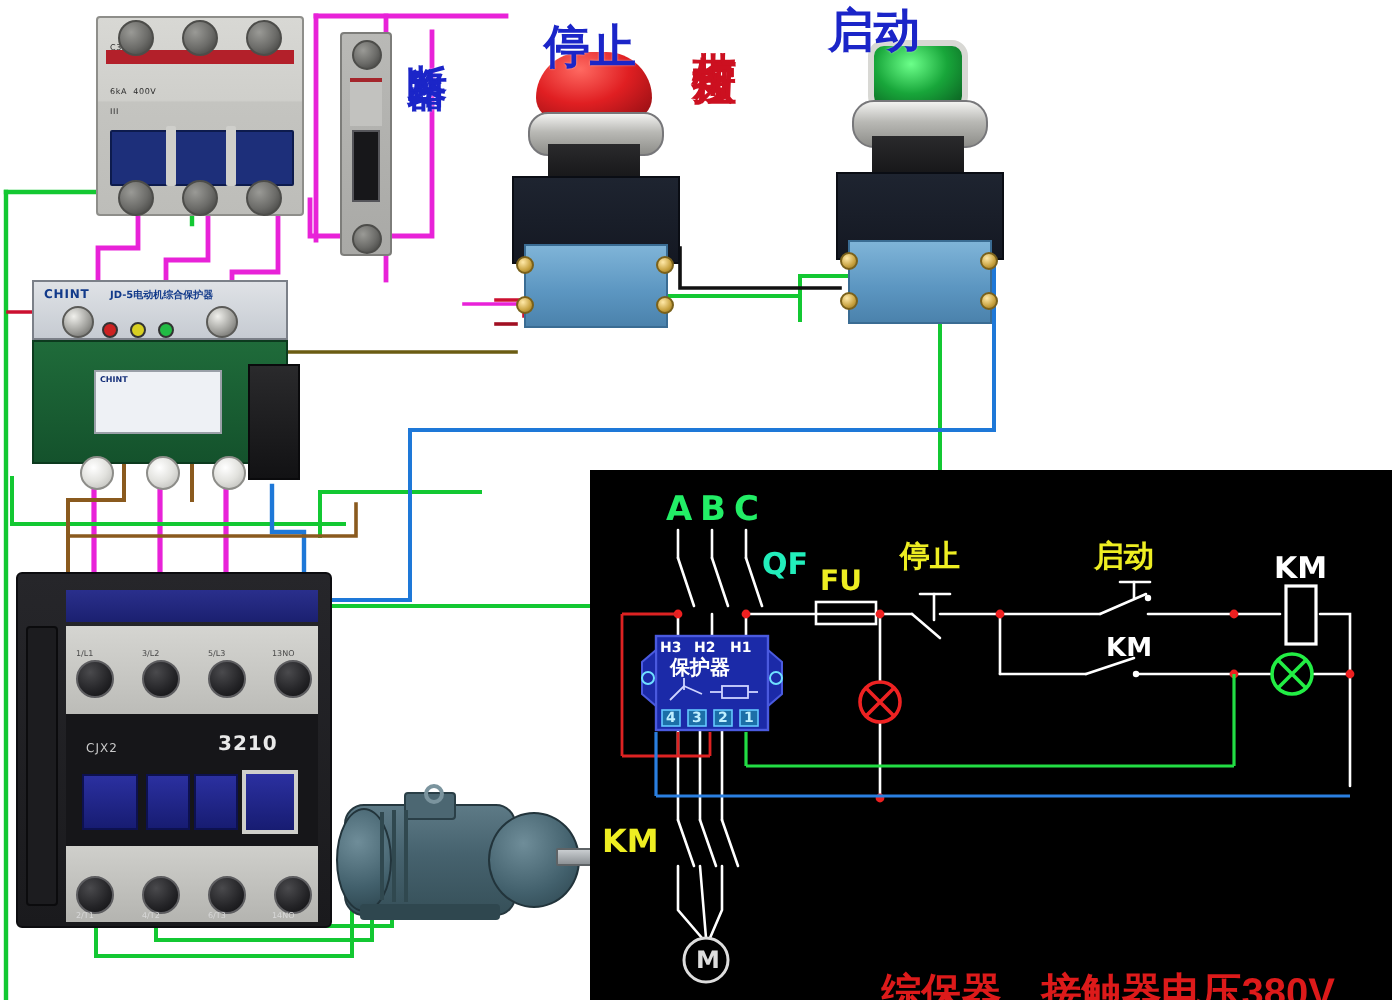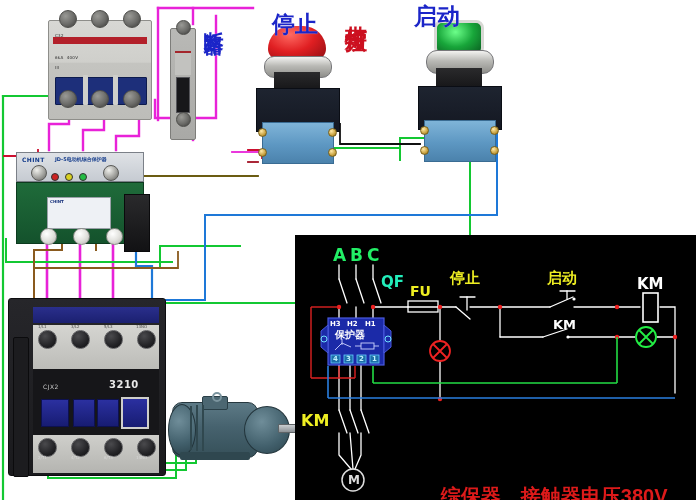--- a/index.html
+++ b/index.html
@@ -3,21 +3,21 @@
 <meta charset="utf-8">
 <style>
   html,body{margin:0;padding:0;background:#fff;}
   body{font-family:"DejaVu Sans","Liberation Sans",sans-serif;}
   #stage{position:relative;width:696px;height:500px;background:#ffffff;overflow:hidden;}
 
   
   .abs{position:absolute;}
 
   
-  .dev{position:absolute;box-sizing:border-box;margin-top:12px;}
+  .dev{position:absolute;box-sizing:border-box;}
 
   
   .mcb-body{background:linear-gradient(180deg,#d8d8d4 0%,#cfcfcb 42%,#c4c4c0 43%,#bdbdb9 100%);
             border:1px solid #8e8e8a;border-radius:2px;}
   .mcb-red{position:absolute;left:4px;right:4px;top:16px;height:7px;background:#b3202a;}
   .mcb-lever{position:absolute;background:#1d2f7a;border:1px solid #0d1b4d;border-radius:1px;}
   .lug{width:16px;height:16px;border-radius:50%;
        background:radial-gradient(circle at 35% 32%,#9a9a96 0%,#6b6b68 55%,#3a3a38 100%);
        border:1px solid #4d4d4a;}
   .lug.sm{width:13px;height:13px;}

